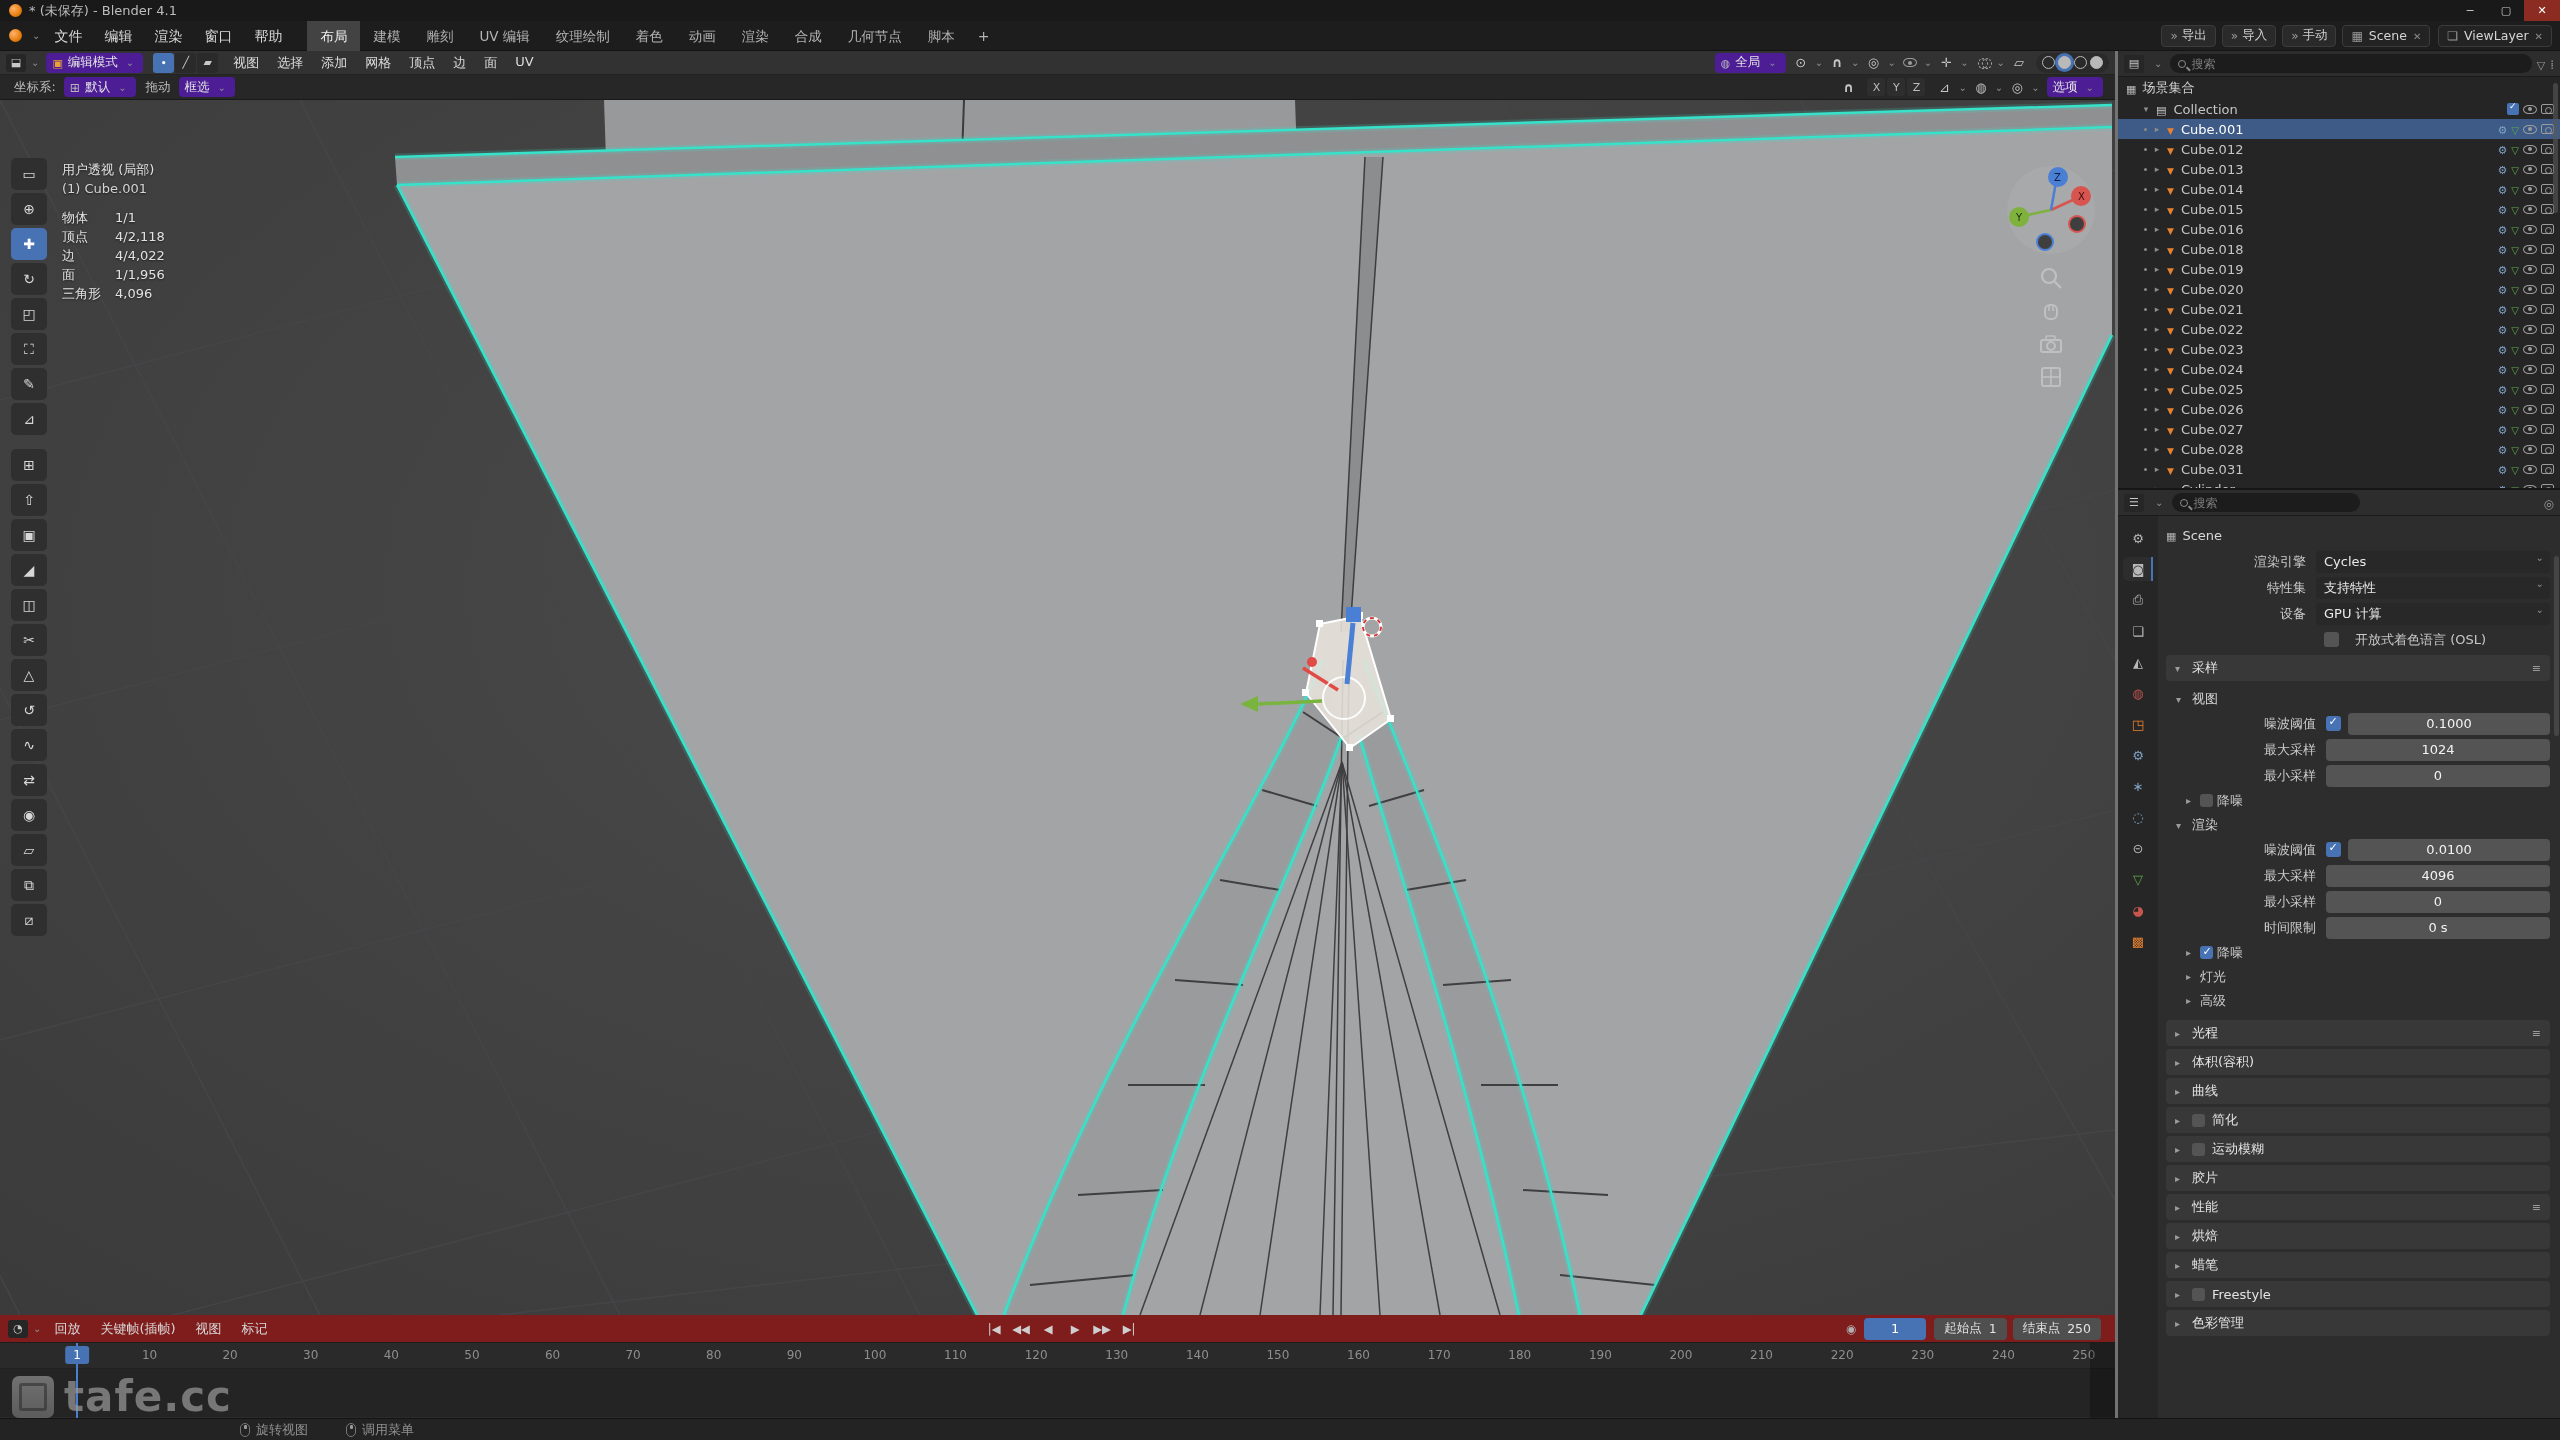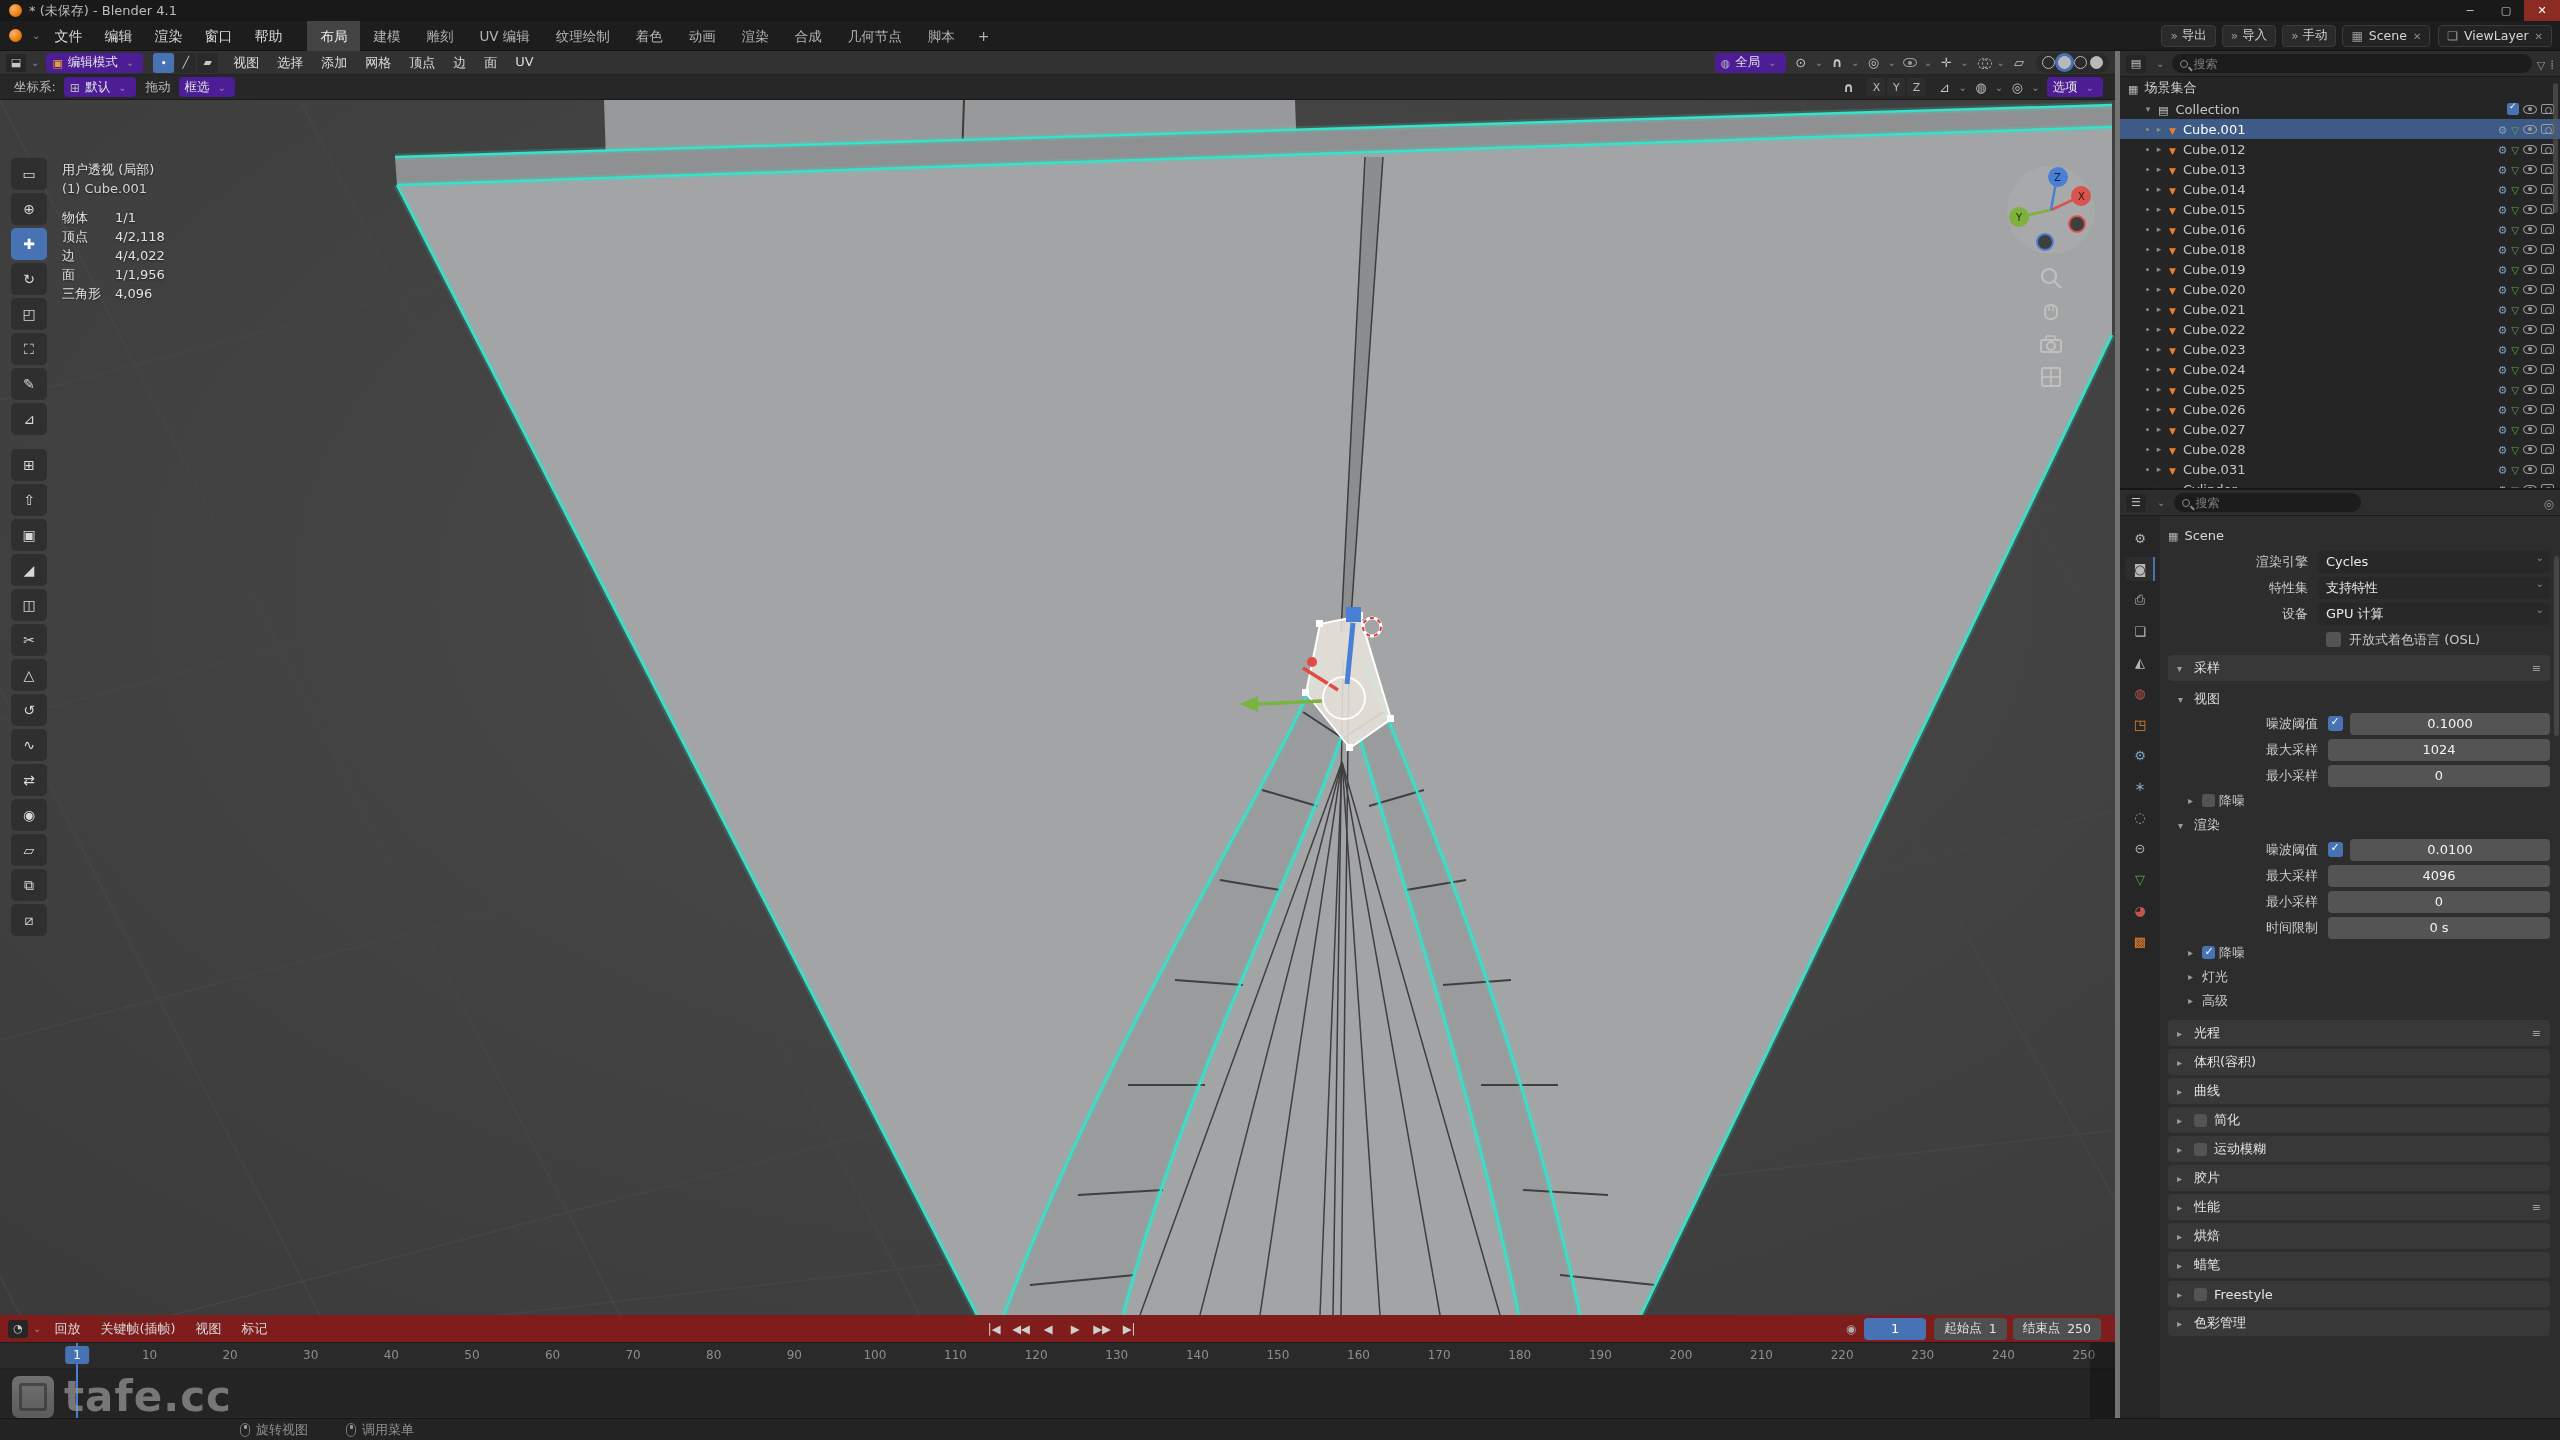--- a/index.html
+++ b/index.html
@@ -76,21 +76,21 @@
 .tool-sep{height:8px}
 
 .vp-stats{position:absolute;left:62px;top:60px;z-index:9;font-size:13px;color:#e2e2e2;text-shadow:0 1px 2px rgba(0,0,0,.55);line-height:19px}
 .vp-stats .dim{color:#d4d4d4}
 .stat-grid{display:grid;grid-template-columns:auto auto;column-gap:14px;margin-top:10px}
 .stat-grid span{white-space:nowrap}
 
 .navwrap{position:absolute;right:16px;top:62px;z-index:9;display:flex;flex-direction:column;align-items:center;gap:7px}
 .side-ico{width:26px;height:26px;display:flex;align-items:center;justify-content:center;opacity:.85}
 
-#rightpanel{position:absolute;left:2115px;top:51px;width:445px;height:1367px;background:#2d2d2d;border-left:5px solid #737373}
+#rightpanel{position:absolute;left:2115px;top:51px;width:445px;height:1367px;background:#2d2d2d;border-left:3px solid #737373}
 
 #outliner{position:absolute;left:0;top:0;width:100%;height:439px;background:#252525;border-bottom:2px solid #161616;overflow:hidden}
 .ol-header{height:26px;background:#2d2d2d;border-bottom:1px solid #1b1b1b;display:flex;align-items:center;padding:0 6px;gap:5px}
 .search-box{flex:1;display:flex;align-items:center;background:#1c1c1c;border-radius:11px;height:19px;padding:0 8px;gap:5px}
 .mag-ico{width:8px;height:8px;border:1.6px solid #8b8b8b;border-radius:50%;position:relative;flex:0 0 auto}
 .mag-ico::after{content:"";position:absolute;left:7px;top:7px;width:5px;height:1.6px;background:#8b8b8b;transform:rotate(45deg)}
 .search-box input{background:none;border:none;outline:none;color:#b9b9b9;font-size:12px;width:100%}
 .search-box input::placeholder{color:#7c7c7c}
 .funnel-ico::before{content:"▽";color:#9a9a9a;font-size:11px}
 .dots-ico::before{content:"⁞";color:#9a9a9a;font-size:12px}
@@ -127,21 +127,21 @@
 .bc-ico::before{content:"▦";color:#b0b0b0;font-size:11px}
 .prow{display:flex;align-items:center;height:25px;margin:1px 0;font-size:13px}
 .plabel{flex:0 0 150px;text-align:right;padding-right:10px;color:#cccccc;white-space:nowrap}
 .pwidget{flex:1;display:flex;align-items:center;gap:7px}
 .dropdown{flex:1;background:#282828;height:22px;border-radius:4px;display:flex;align-items:center;padding:0 18px 0 8px;position:relative;color:#e9e9e9}
 .dropdown::after{content:"⌄";position:absolute;right:6px;top:1px;color:#8b8b8b;font-size:10px}
 .numfield{flex:1;background:#545454;height:22px;border-radius:4px;display:flex;align-items:center;justify-content:center;color:#f3f3f3}
 .cbx{width:15px;height:15px;border-radius:3px;background:#545454;position:relative;flex:0 0 auto}
 .checked>.pwidget>.cbx,.cbx.on,.checked>.cbx{background:#4772b3}
 .checked>.pwidget>.cbx::after,.cbx.on::after,.checked>.cbx::after{content:"✓";position:absolute;left:2.5px;top:-1px;font-size:11px;color:#fff}
-.osl{padding-left:158px;gap:8px;color:#c9c9c9}
+.osl{padding-left:158px;gap:16px;color:#c9c9c9}
 .sect{height:26px;background:#383838;border-radius:4px;display:flex;align-items:center;padding:0 9px;margin:3px 0;font-size:13px;color:#e3e3e3;gap:7px}
 .caret{color:#9c9c9c;font-size:10px;width:10px}
 .caret::before{content:"▸"}
 .caret.open::before{content:"▾"}
 .sect-label{flex:1;text-align:left}
 .menu-dots{color:#9a9a9a;font-size:11px}
 .menu-dots::before{content:"≡"}
 .subblock{padding:2px 0 4px 10px}
 .subhdr{height:22px;display:flex;align-items:center;gap:6px;font-size:13px;color:#d6d6d6;margin-top:2px}
 .subrow{height:23px;display:flex;align-items:center;gap:4px;font-size:13px;color:#c9c9c9;padding-left:10px;margin:1px 0}

